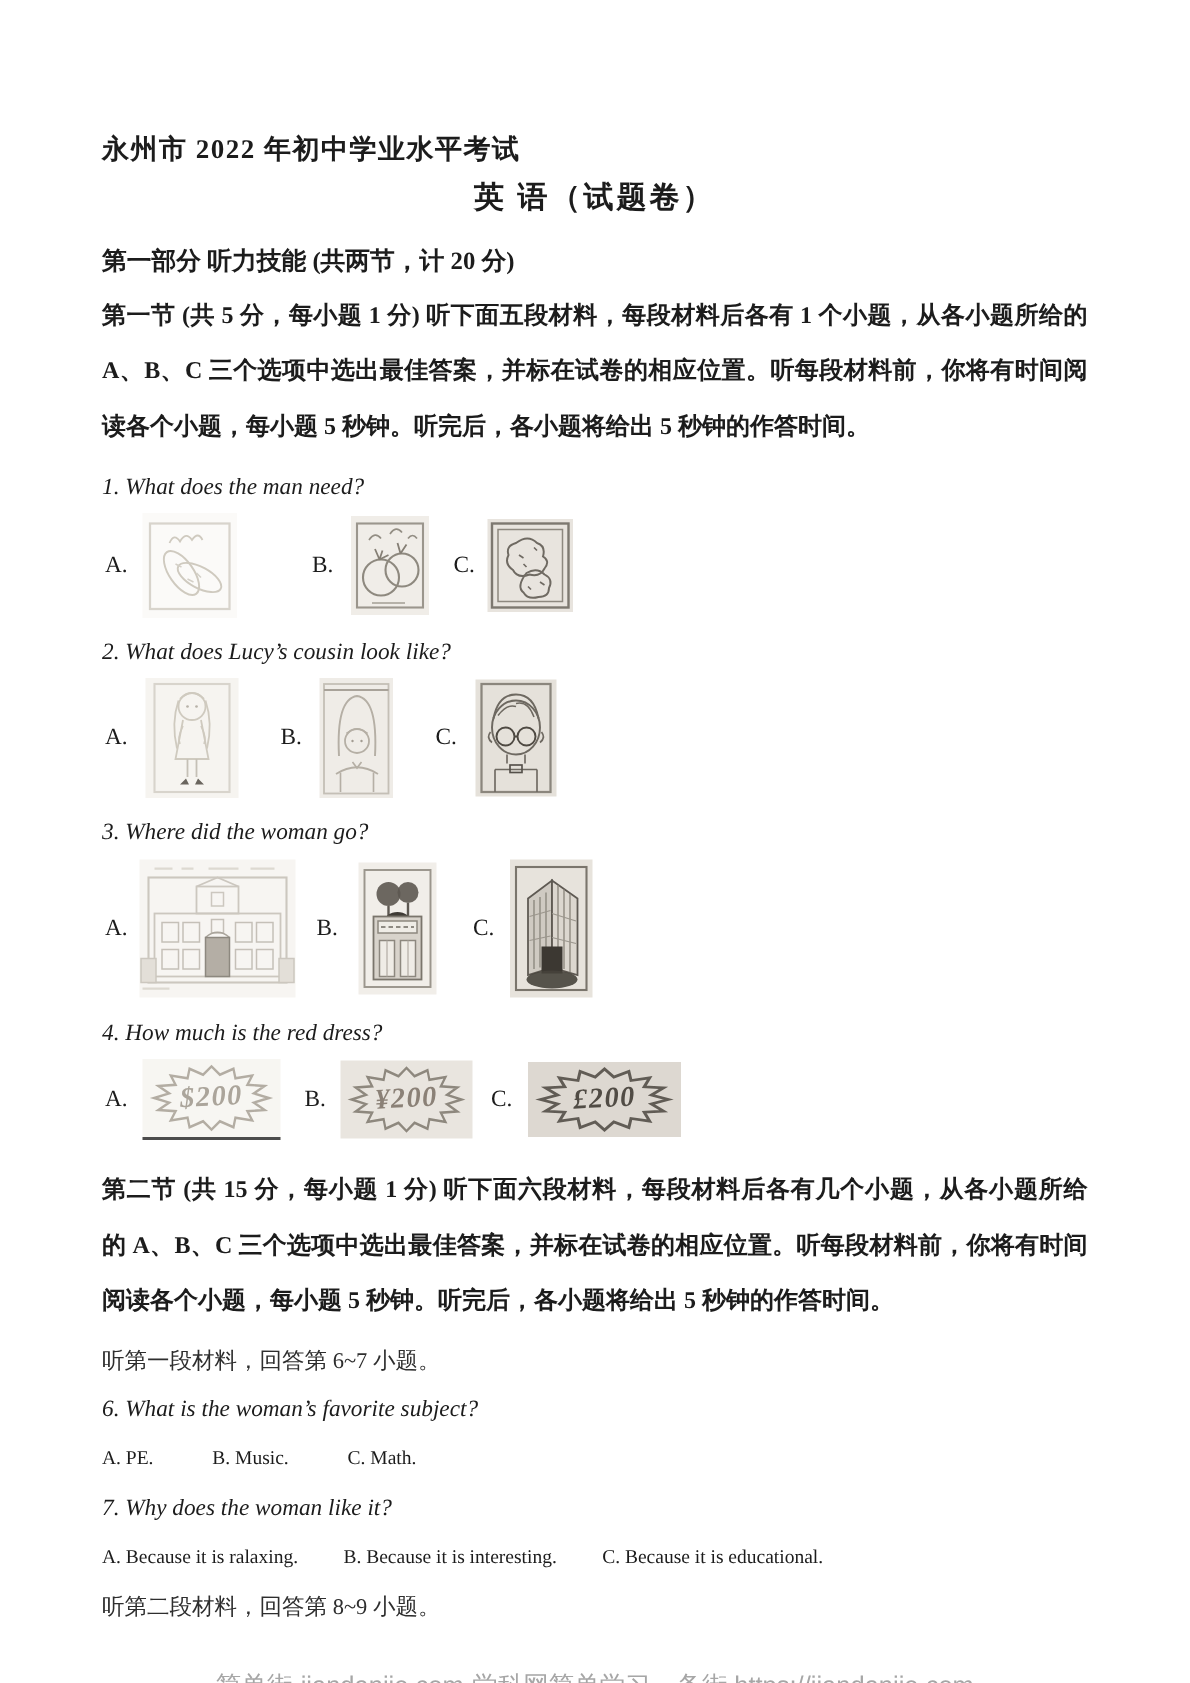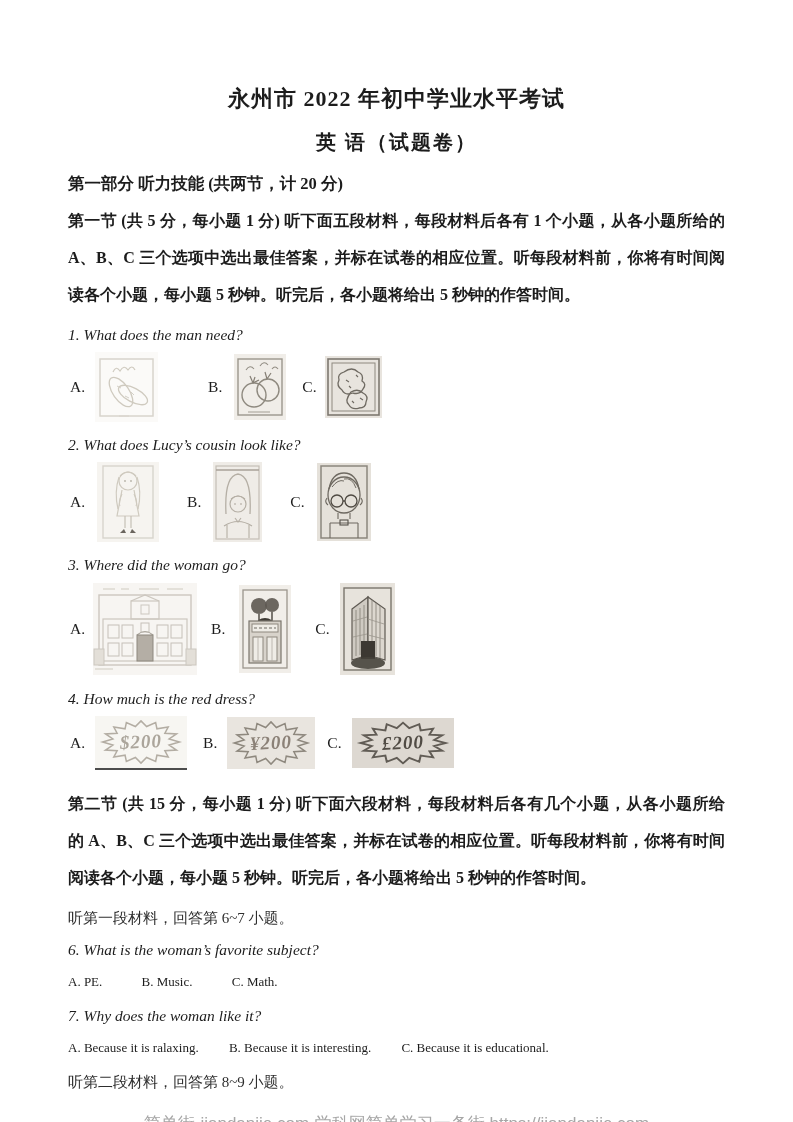--- a/index.html
+++ b/index.html
@@ -2,25 +2,25 @@
 <html><head>
 <meta charset="utf-8">
 <style>
   html,body{margin:0;padding:0;}
   body{
     width:793px;height:1122px;background:#ffffff;position:relative;overflow:hidden;
     font-family:"Liberation Serif","DejaVu Serif",serif;color:#1c1c1c;
   }
   .page{padding:84px 68px 0 68px;}
   .doc-title{
-    text-align:center;font-size:22px;font-weight:bold;line-height:30px;margin:0;
+    font-size:18px;font-weight:bold;line-height:30px;margin:0;
     letter-spacing:1px;
   }
   .doc-subtitle{
-    text-align:center;font-size:20px;font-weight:bold;line-height:28px;margin:14px 0 0 0;
+    text-align:center;font-size:20px;font-weight:bold;line-height:28px;margin:4px 0 0 0;
     letter-spacing:2px;
   }
   .part-heading{
     font-size:16.5px;font-weight:bold;line-height:24px;margin:16px 0 0 0;
   }
   .intro{margin:6px 0 0 0;}
   .jline{
     font-size:16px;font-weight:bold;line-height:37px;
     text-align:justify;
   }

